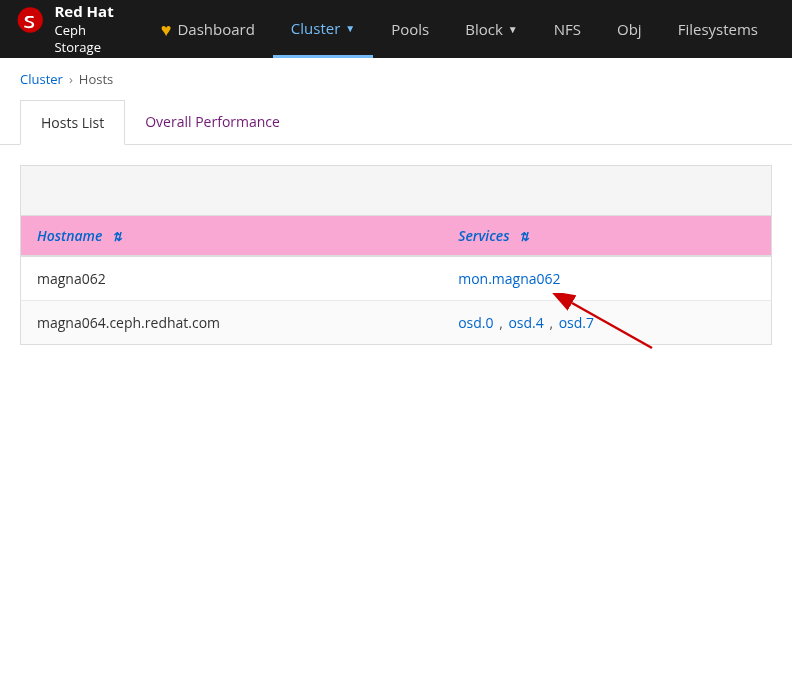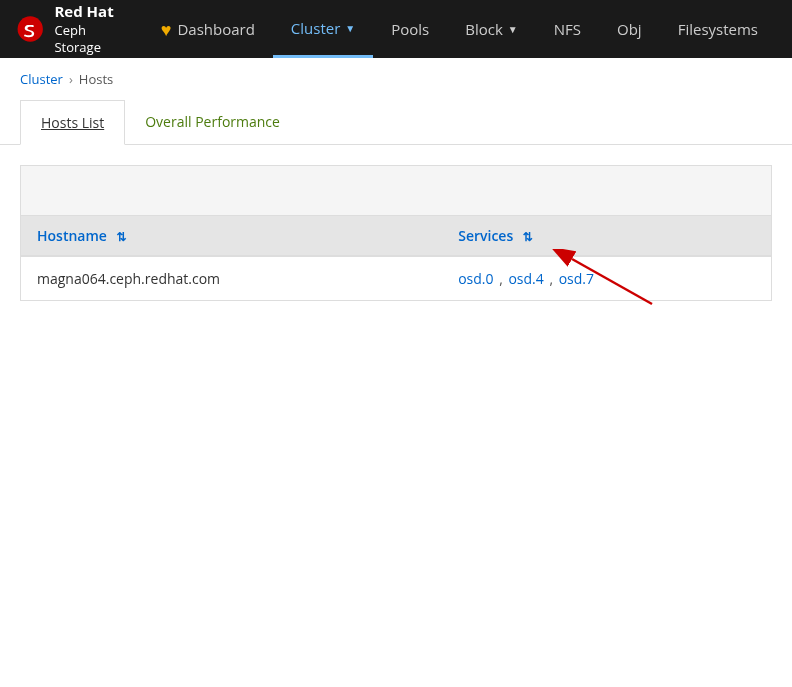--- a/index.html
+++ b/index.html
@@ -8,21 +8,20 @@
     
     .topbar {
       background: #1a1a1a;
       display: flex;
       align-items: center;
       padding: 0 16px;
       height: 58px;
     }
     .logo-area {
       display: flex;
-      align-items: center;
       margin-right: 24px;
     }
     .logo-icon {
       width: 36px;
       height: 36px;
       margin-right: 10px;
     }
     .logo-text {
       color: #fff;
       font-size: 13px;
@@ -89,41 +88,41 @@
       border-bottom: none;
       margin-bottom: -1px;
       background: #fff;
     }
     .tab.active {
       border: 1px solid #ddd;
       border-bottom: 1px solid #fff;
       background: #fff;
       color: #333;
       font-weight: 500;
-      text-decoration: underline;
-    }
-    .tab.performance { color: #4d7c0f; border: none; background: transparent; }
+    }
+    .tab.performance { color: #701a75; border: none; background: transparent; }
 
     
     .table-section {
       padding: 20px;
     }
     .table-toolbar {
       background: #f5f5f5;
       border: 1px solid #ddd;
       border-bottom: none;
       height: 50px;
     }
     table {
       width: 100%;
       border-collapse: collapse;
       border: 1px solid #ddd;
     }
     thead tr {
-      background: #e5e5e5;
+      background: #f9a8d4;
+      font-style: italic;
     }
     th {
       padding: 10px 16px;
       text-align: left;
       font-size: 14px;
       color: #06c;
       border-bottom: 2px solid #ddd;
       font-weight: 600;
     }
     th .sort-icon {
@@ -227,20 +226,24 @@
             <span>Hostname</span>
             <span class="sort-icon">⇅</span>
           </th>
           <th>
             <span>Services</span>
             <span class="sort-icon">⇅</span>
           </th>
         </tr>
       </thead>
       <tbody id="table-body">
+      <tr>
+            <td>magna062</td>
+            <td><a class="service-link">mon.magna062</a></td>
+          </tr>
           <tr>
             <td>magna064.ceph.redhat.com</td>
             <td><a class="service-link">osd.0</a><span class="service-sep"> , </span><a class="service-link">osd.4</a><span class="service-sep"> , </span><a class="service-link">osd.7</a></td>
           </tr>
         </tbody>
     </table>
 
     <svg class="red-arrow" width="120" height="60" viewBox="0 0 120 60">
       <defs>
         <marker id="arrowhead" markerWidth="10" markerHeight="7" refX="0" refY="3.5" orient="auto">

